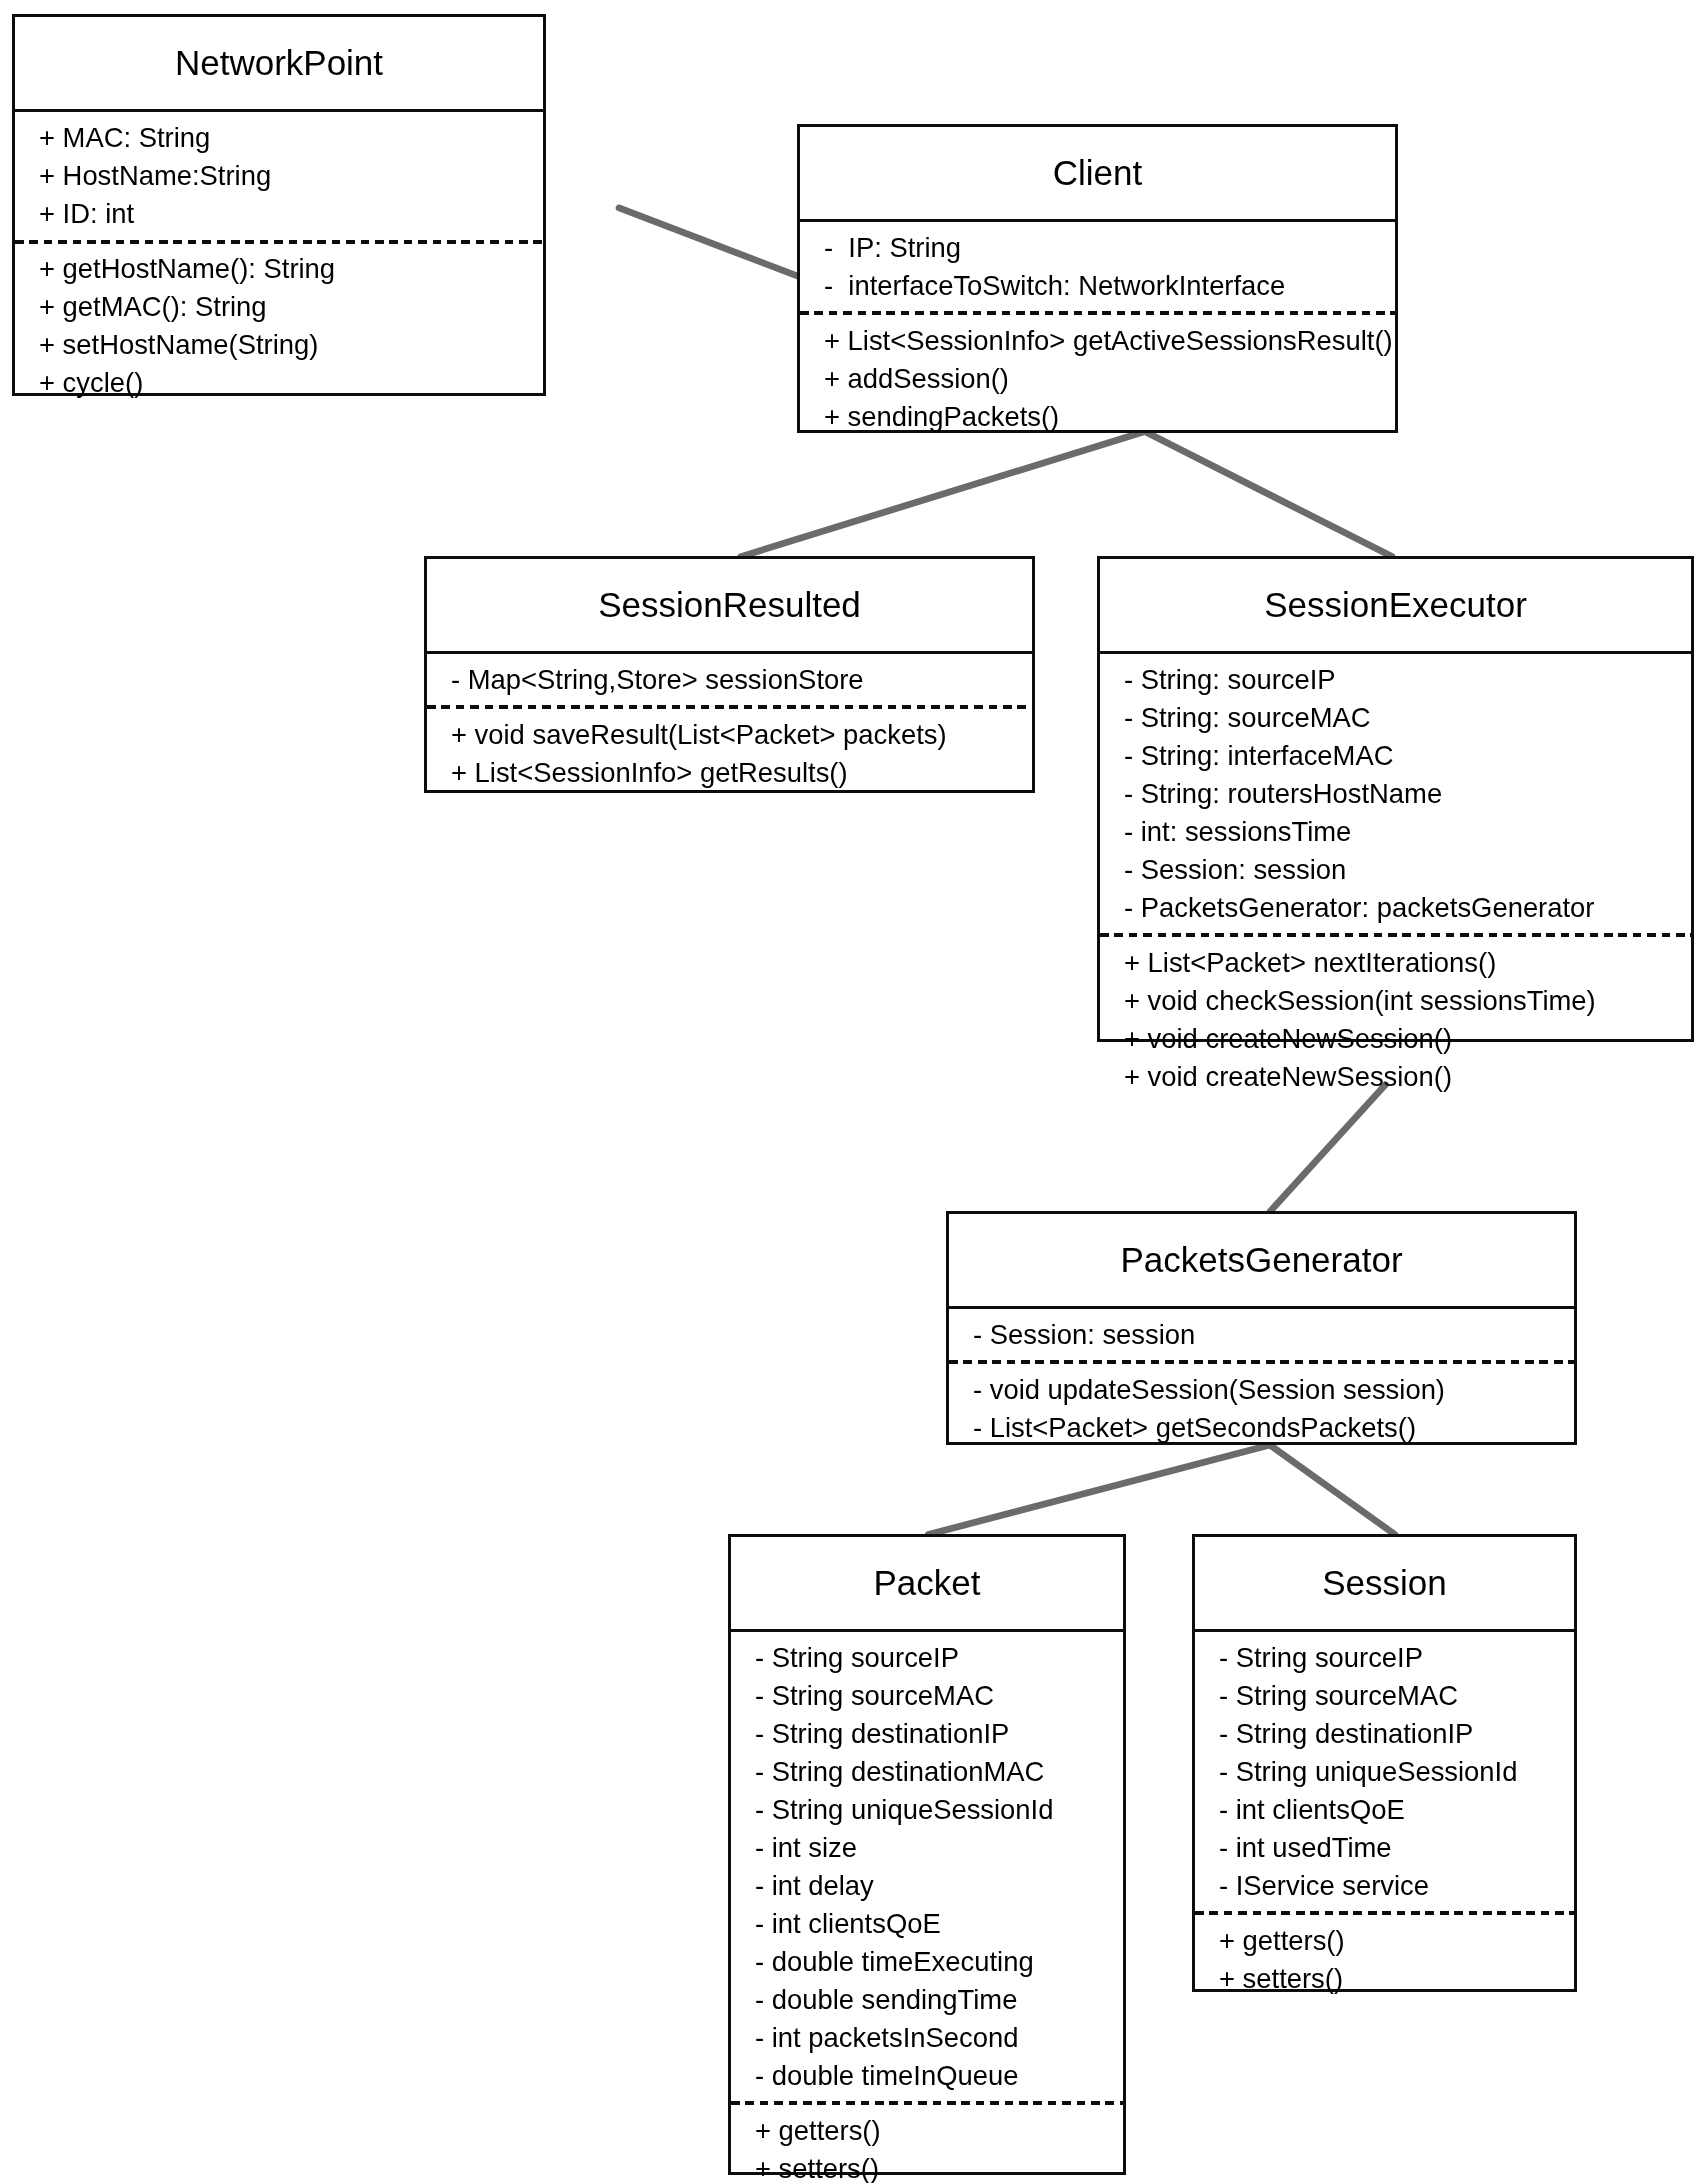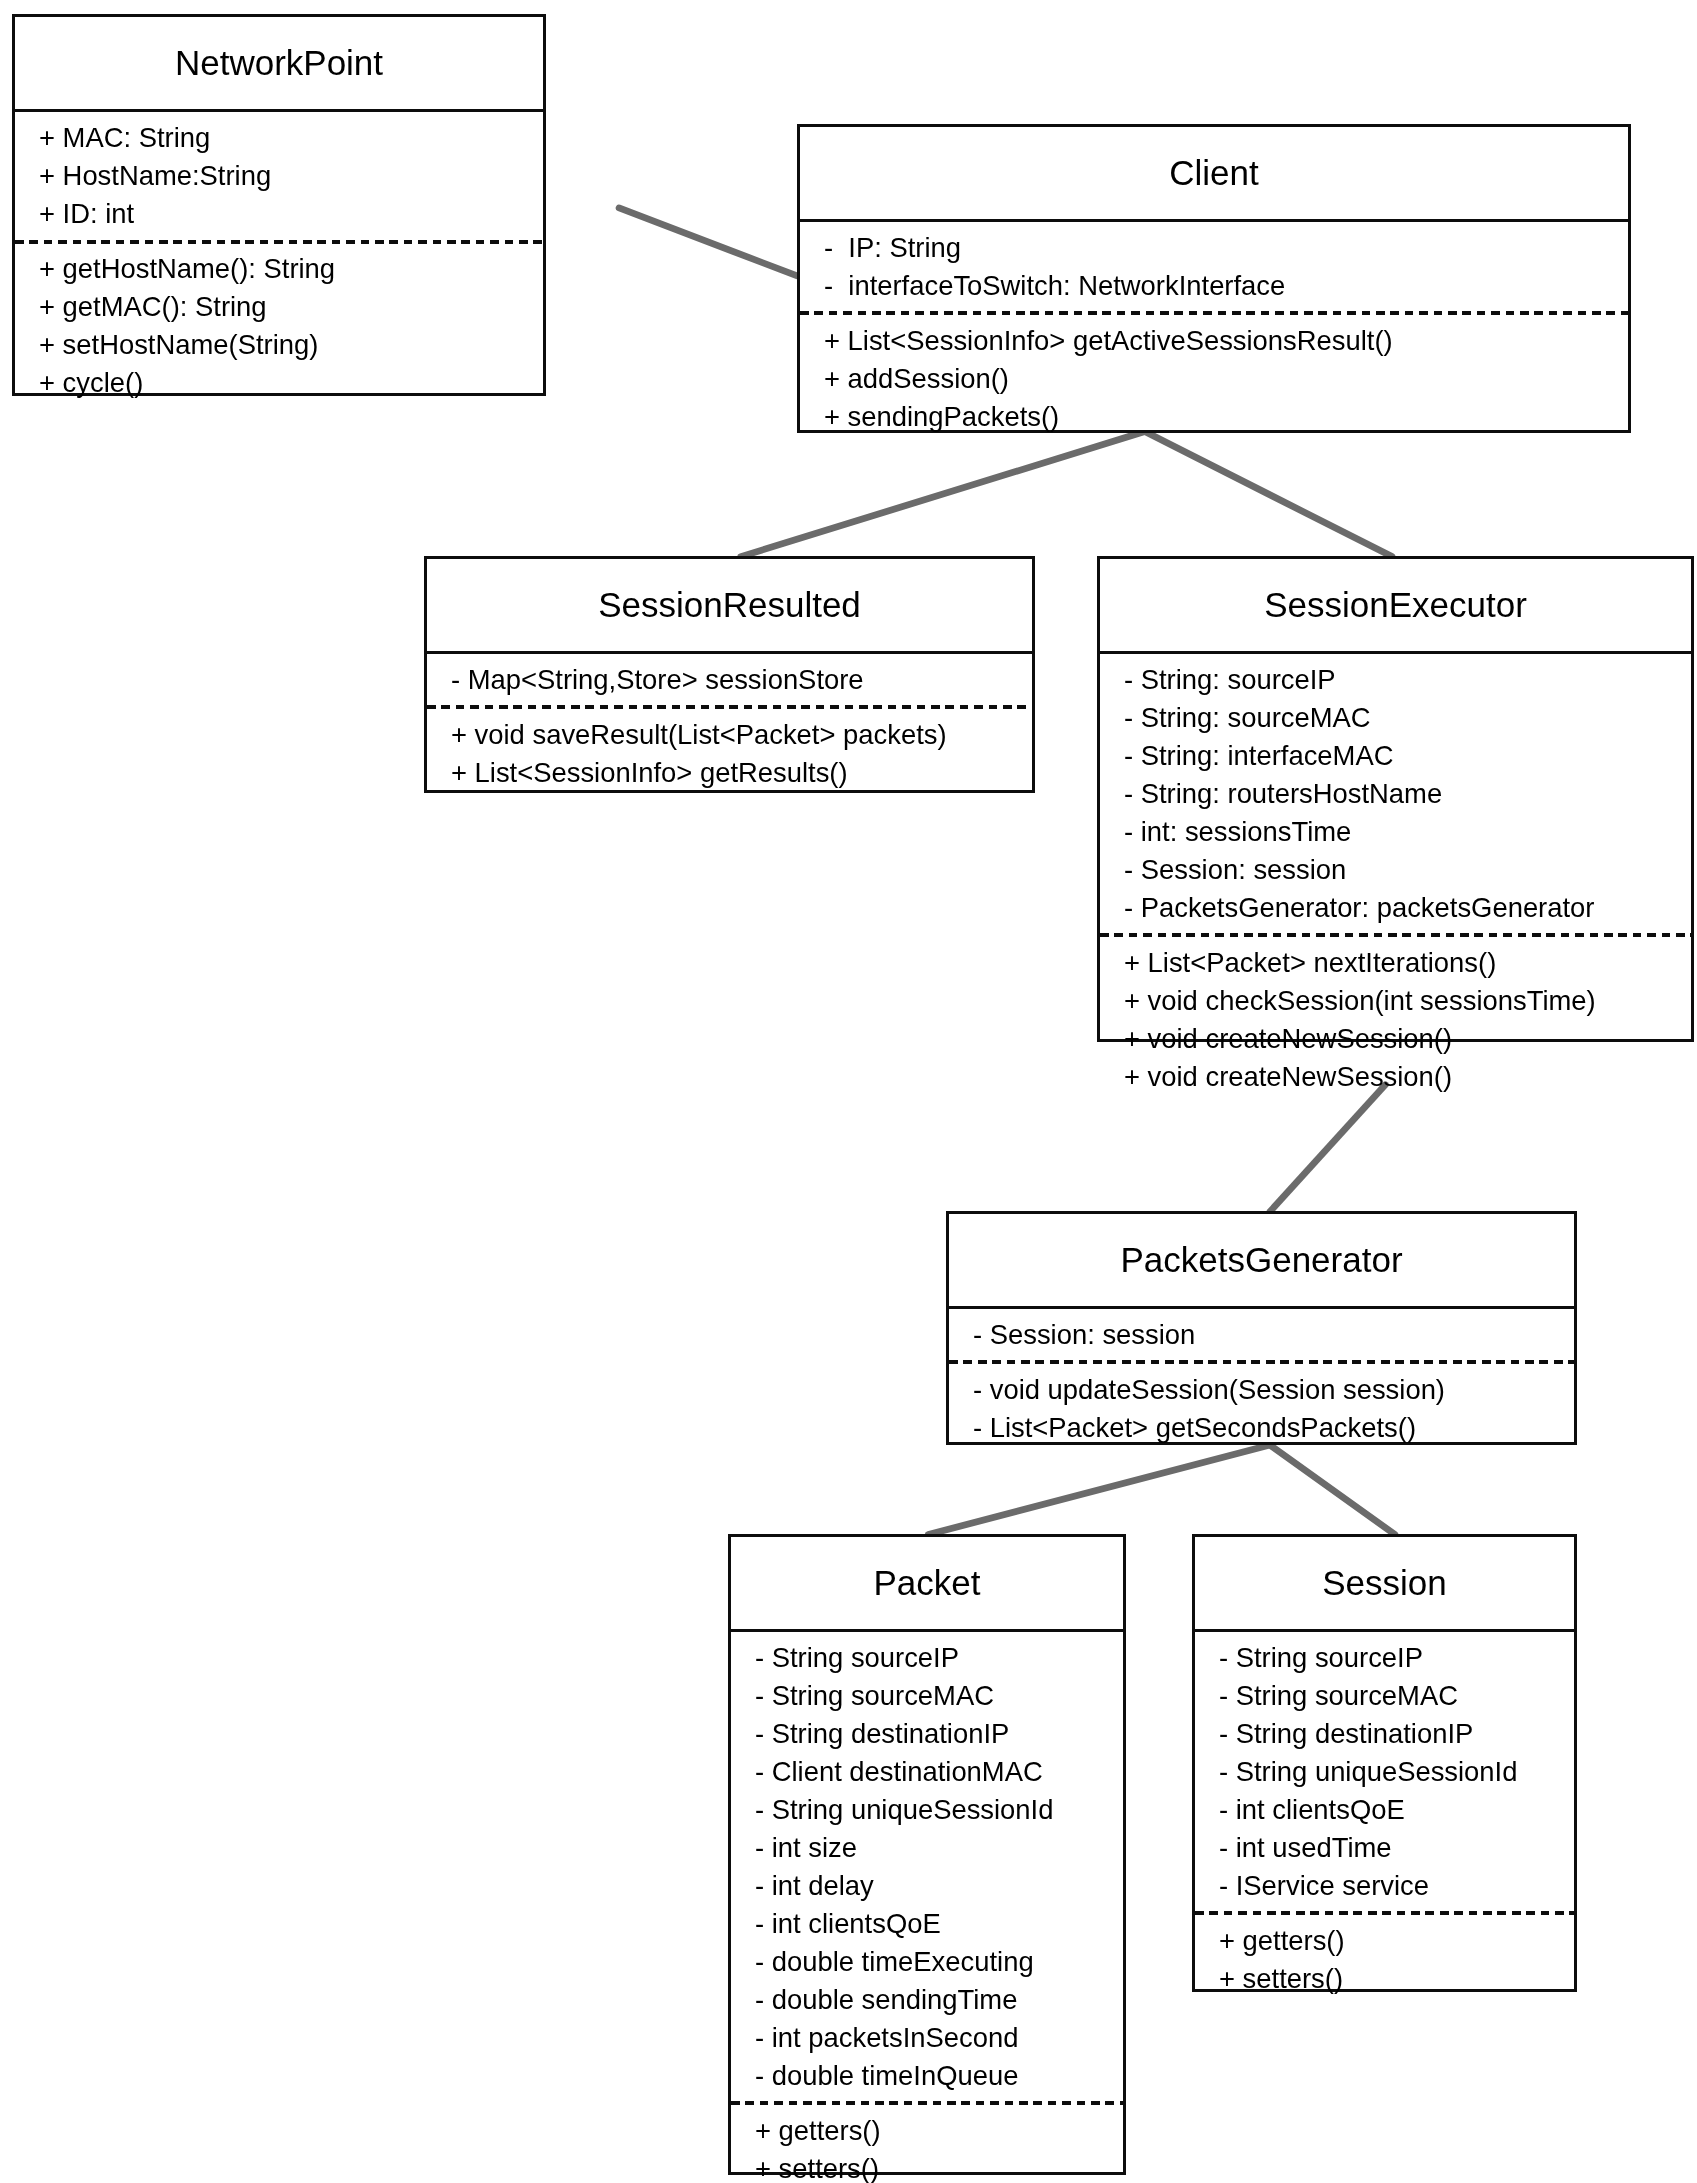--- a/index.html
+++ b/index.html
@@ -40,21 +40,21 @@
     font-size:27.4px;
     line-height:38px;
     white-space:pre;
   }
   .uml-sep{
     height:3.8px;
     background:repeating-linear-gradient(90deg,#0d0d0d 0 8.7px,transparent 8.7px 14.4px);
   }
   
   #c-networkpoint   {left:12px;   top:14.4px;   width:534px; height:382px;}
-  #c-client         {left:797px; top:124px;  width:834px; height:309px;}
+  #c-client         {left:797px; top:124px;  width:601px; height:309px;}
   #c-sessionresulted{left:424px;  top:556px; width:611px; height:237px;}
   #c-sessionexecutor{left:1097px; top:556px; width:597px; height:486px;}
   #c-packetsgenerator{left:946px;top:1211px; width:631px; height:234px;}
   #c-packet         {left:728px; top:1534px; width:398px;  height:641px;}
   #c-session        {left:1192px; top:1534px; width:385px;  height:458px;}
 </style>
 </head>
 <body>
 
 <div class="page">
@@ -141,21 +141,21 @@
         <div class="uml-line">- List&lt;Packet&gt; getSecondsPackets()</div>
       </div>
   </div>
 
   <div class="uml-class" id="c-packet">
     <div class="uml-title">Packet</div>
     <div class="uml-members">
         <div class="uml-line">- String sourceIP</div>
         <div class="uml-line">- String sourceMAC</div>
         <div class="uml-line">- String destinationIP</div>
-        <div class="uml-line">- Client destinationMAC</div>
+        <div class="uml-line">- String destinationMAC</div>
         <div class="uml-line">- String uniqueSessionId</div>
         <div class="uml-line">- int size</div>
         <div class="uml-line">- int delay</div>
         <div class="uml-line">- int clientsQoE</div>
         <div class="uml-line">- double timeExecuting</div>
         <div class="uml-line">- double sendingTime</div>
         <div class="uml-line">- int packetsInSecond</div>
         <div class="uml-line">- double timeInQueue</div>
       </div>
     <div class="uml-sep"></div>

